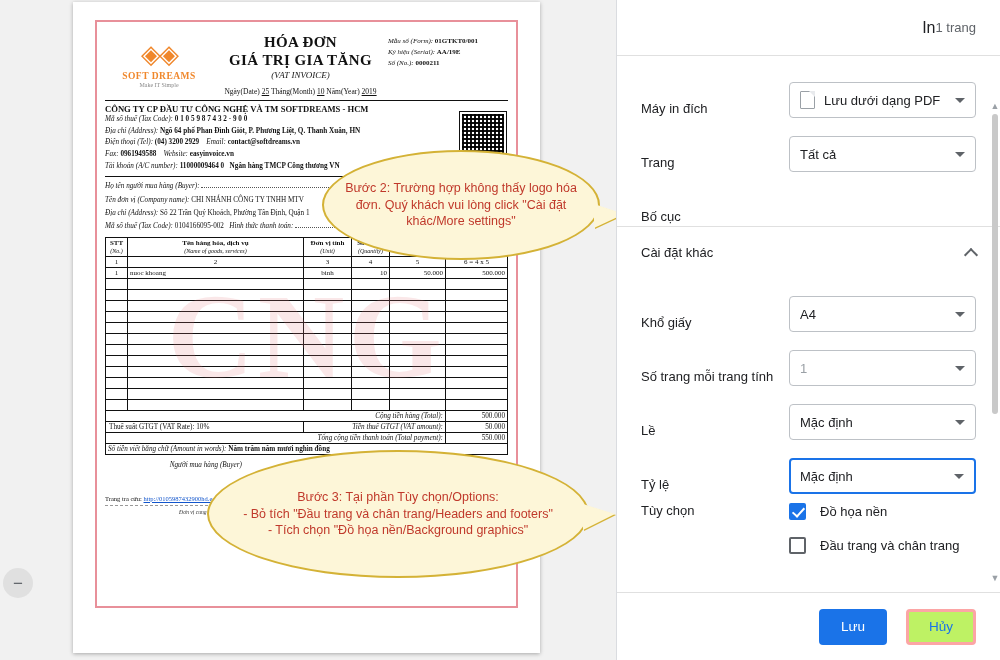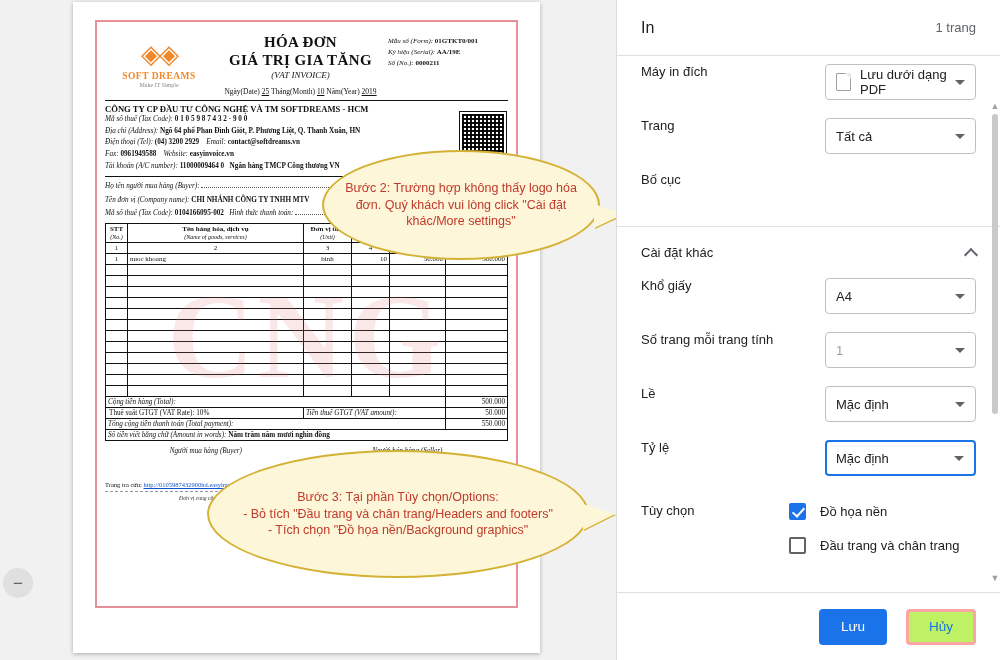--- a/index.html
+++ b/index.html
@@ -62,36 +62,36 @@
     position: absolute; right: 2px; top: 84px;
     width: 46px; height: 46px;
     background:
       repeating-linear-gradient(90deg, #111 0 2px, #fff 2px 4px),
       repeating-linear-gradient(0deg, #111 0 2px, #fff 2px 4px);
     background-blend-mode: multiply;
     border: 2px solid #fff;
     outline: 1px solid #111;
   }
   .buyer-line { font-size: 7.2px; line-height: 1.85; }
-  .buyer-line b { font-weight: bold; }
+  .buyer-line b { font-weight: normal; }
   .buyer-line i { font-style: italic; }
   .dotted { border-bottom: 1px dotted #555; display: inline-block; min-width: 40px; }
 
   table.items { width: 100%; border-collapse: collapse; margin-top: 3px; font-size: 7px; }
   table.items th, table.items td { border: 1px solid #111; padding: 1px 2px; height: 11px; }
   table.items th { font-weight: bold; text-align: center; line-height: 1.15; }
   table.items th i { font-style: italic; font-weight: normal; font-size: 6px; }
   .c1 { width: 22px; text-align: center; }
   .c3 { width: 48px; text-align: center; }
   .c4 { width: 38px; text-align: right; }
   .c5 { width: 56px; text-align: right; }
   .c6 { width: 62px; text-align: right; }
 
   .tot-row td { font-size: 7.2px; }
-  .tot-label { padding-right: 4px; }
+  .tot-label { text-align: right; padding-right: 4px; }
   .tot-label i { font-style: italic; }
   .words { font-size: 7.2px; padding: 2px; }
   .sign-row { display: flex; margin-top: 6px; font-size: 7.2px; }
   .sign-col { flex: 1; text-align: center; font-style: italic; }
   .foot-link { font-size: 6.5px; margin-top: 26px; }
   .foot-link a { color: #1155cc; text-decoration: underline; }
   .foot-note { font-size: 5.6px; font-style: italic; text-align: center; border-top: 1px dashed #999; padding-top: 3px; margin-top: 3px; color: #333; }
 
   .wm {
     position: absolute; left: 50%; top: 54%;
@@ -146,21 +146,21 @@
   
   .print-pane {
     position: relative;
     width: 384px; height: 660px;
     background: #ffffff;
     border-left: 1px solid #dadce0;
     display: flex; flex-direction: column;
   }
   .print-header {
     height: 56px; flex: 0 0 56px;
-    display: flex; align-items: center; justify-content: space-between;
+    display: flex; align-items: center; justify-content: flex-end;
     padding: 16px 24px;
     border-bottom: 1px solid #e0e0e0;
   }
   .print-title { font-size: 16px; color: #202124; }
   .print-count { font-size: 13px; color: #5f6368; }
 
   .print-body {
     flex: 1 1 auto;
     overflow: hidden;
     padding: 8px 0 0 0;
@@ -171,24 +171,23 @@
     background: #c9c9c9; border-radius: 3px;
   }
   .scroll-arrow-up, .scroll-arrow-down {
     position: absolute; right: 0px; width: 10px; height: 12px;
     color: #9aa0a6; font-size: 9px; text-align: center; line-height: 12px;
   }
   .scroll-arrow-up { top: 44px; }
   .scroll-arrow-down { bottom: 8px; }
 
   .row {
-    display: flex; align-items: flex-start;
+    display: flex; align-items: flex-end;
     padding: 0 24px;
     min-height: 54px;
-    gap: 36px;
   }
   .row-label {
     width: 148px; flex: 0 0 148px;
     font-size: 13px; color: #202124;
     line-height: 1.3; padding-right: 10px;
   }
   .select {
     flex: 1 1 auto;
     height: 36px;
     border: 1px solid #bdc1c6;
@@ -337,20 +336,24 @@
 
           <div class="buyer-line">
             <i>Họ tên người mua hàng (Buyer):</i>
             <span class="dotted" style="min-width:230px"></span>
           </div>
           <div class="buyer-line">
             <i>Tên đơn vị (Company name):</i>
             <b>CHI NHÁNH CÔNG TY TNHH MTV</b>
           </div>
           <div class="buyer-line">
+            <i>Địa chỉ (Address):</i>
+            <b>Số 22 Trần Quý Khoách, Phường Tân Định, Quận 1</b>
+          </div>
+          <div class="buyer-line">
             <i>Mã số thuế (Tax Code):</i>
             <b>0104166095-002</b>
             &nbsp;&nbsp;<i>Hình thức thanh toán:</i>
             <span class="dotted" style="min-width:60px"></span>
           </div>
 
           <table class="items">
             <thead>
               <tr>
                 <th class="c1">

